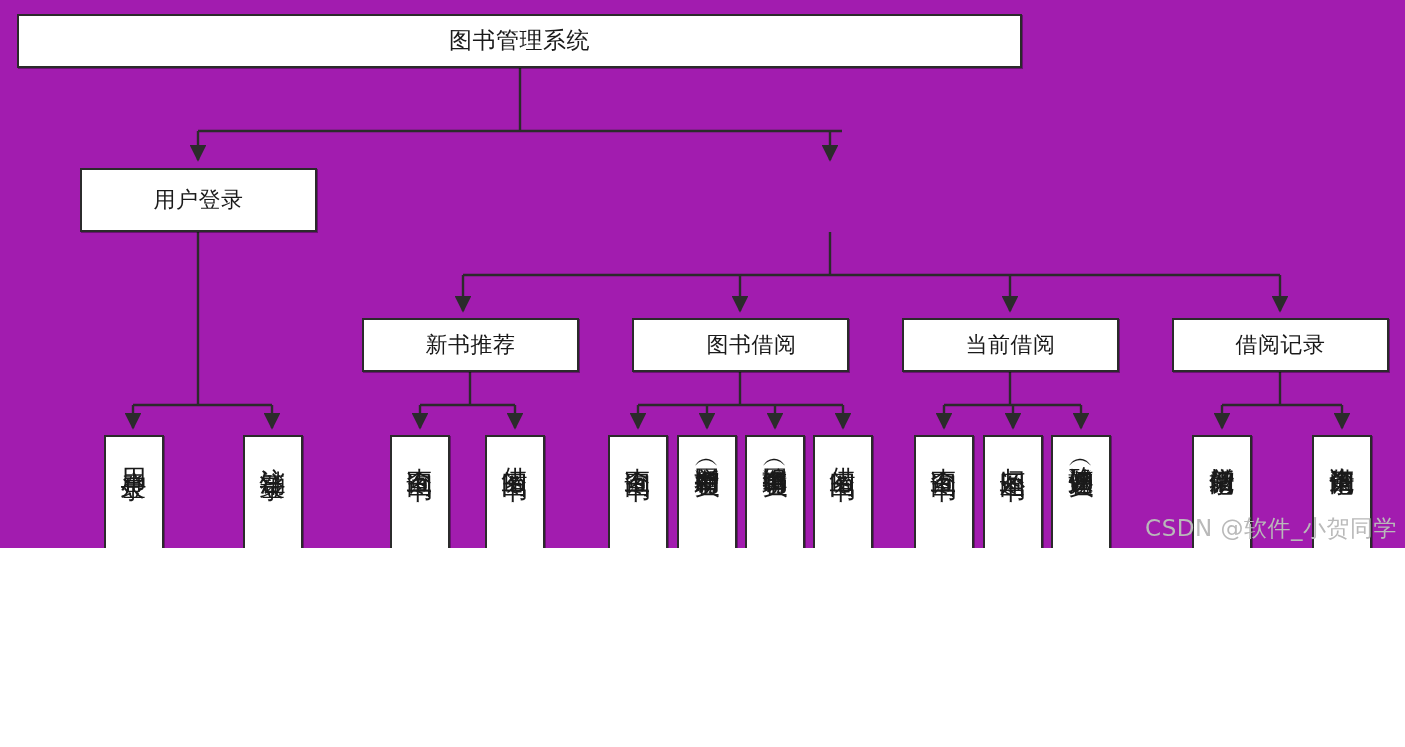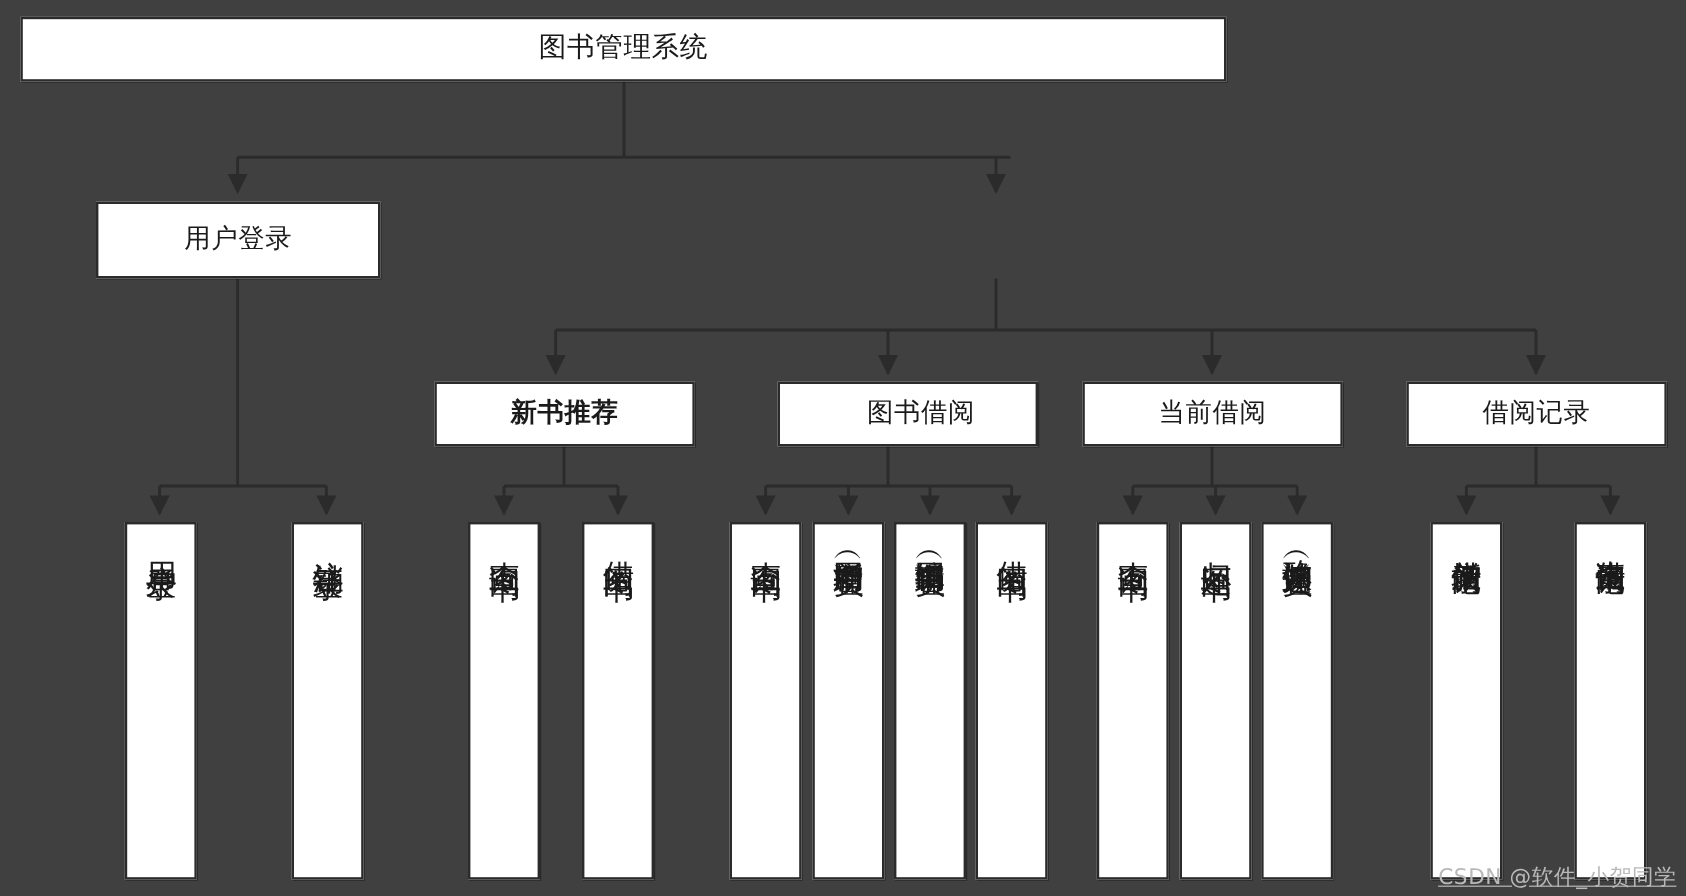--- a/index.html
+++ b/index.html
@@ -6,22 +6,22 @@
     margin: 0;
     padding: 0;
     background: #ffffff;
   }
   body {
     font-family: "DejaVu Sans", "Liberation Sans", sans-serif;
   }
   #canvas {
     position: relative;
     width: 1405px;
-    height: 747px;
-    background: #404040;
+    height: 548px;
+    background: #a21caf;
     overflow: hidden;
   }
   .node {
     position: absolute;
     box-sizing: border-box;
     border: 2px solid #2b2b2b;
     background: #ffffff;
     display: flex;
     align-items: center;
     justify-content: center;
@@ -71,26 +71,25 @@
     stroke-width: 2.4;
     fill: none;
   }
   .arrow-head {
     fill: #2b2b2b;
   }
   .watermark {
     position: absolute;
     right: 8px;
     bottom: 4px;
-    font-size: 18px;
+    font-size: 23px;
     color: #b9b9b9;
     font-family: "DejaVu Sans", "Liberation Sans", sans-serif;
     white-space: nowrap;
     letter-spacing: 0.5px;
-    text-decoration: underline;
   }
 </style>
 </head>
 <body>
 
 <div id="canvas">
 
   <svg class="links" viewBox="0 0 1405 747">
     <defs>
       <marker id="arrow" viewBox="0 0 10 10" refX="9" refY="5" markerWidth="7" markerHeight="7" orient="auto-start-reverse">
@@ -140,24 +139,24 @@
   </svg>
 
   <div class="node h-node root" style="left:17px; top:14px; width:1005px; height:54px;">
     <span class="node-label">图书管理系统</span>
   </div>
 
   <div class="node h-node" style="left:80px; top:168px; width:237px; height:64px;">
     <span class="node-label">用户登录</span>
   </div>
 
-  <div class="node h-node" style="left:362px; top:318px; width:217px; height:54px;font-weight:bold;">
+  <div class="node h-node" style="left:362px; top:318px; width:217px; height:54px;">
     <span class="node-label">新书推荐</span>
   </div>
-  <div class="node h-node" style="left:648px; top:318px; width:217px; height:54px;padding-left:22px;">
+  <div class="node h-node" style="left:632px; top:318px; width:217px; height:54px;padding-left:22px;">
     <span class="node-label">图书借阅</span>
   </div>
   <div class="node h-node" style="left:902px; top:318px; width:217px; height:54px;align-items:center;">
     <span class="node-label">当前借阅</span>
   </div>
   <div class="node h-node" style="left:1172px; top:318px; width:217px; height:54px;">
     <span class="node-label">借阅记录</span>
   </div>
 
   <div class="node v-node" style="left:104px; top:435px; width:60px; height:298px;">

